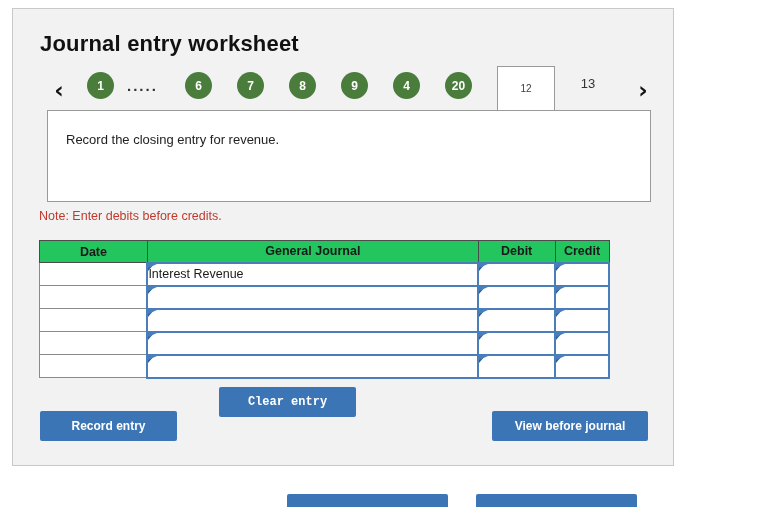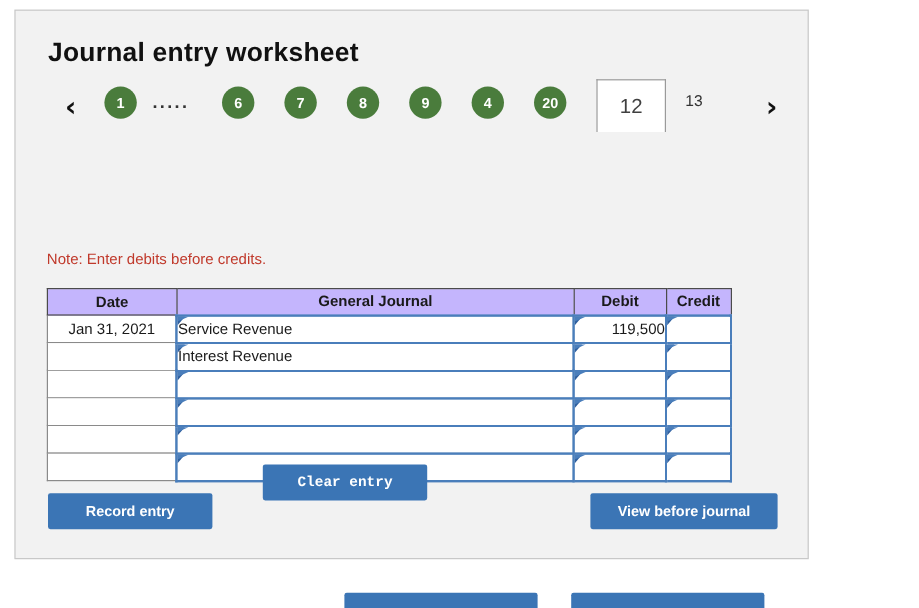--- a/index.html
+++ b/index.html
@@ -66,34 +66,34 @@
     top: 11px;
     color: #333333;
     font-size: 15px;
     font-weight: bold;
     letter-spacing: 2px;
   }
   .pg-plain {
     position: absolute;
     top: 10px;
     width: 34px;
-    text-align: left;
+    text-align: center;
     font-size: 13px;
     color: #333333;
     cursor: pointer;
   }
   .pg-active {
     position: absolute;
     top: 0px;
     width: 58px; height: 44px;
     background: #ffffff;
     border: 1px solid #9a9a9a;
     border-bottom: none;
     display: flex; align-items: center; justify-content: center;
-    font-size: 17px;
+    font-size: 10px;
     color: #404040;
     cursor: pointer;
     z-index: 4;
   }
 
   
   #instruction-box {
     position: absolute;
     left: 34px; top: 101px;
     width: 604px; height: 92px;
@@ -118,21 +118,21 @@
 
   
   #journal-table {
     position: absolute;
     left: 26px; top: 231px;
     width: 571px;
     border-collapse: collapse;
     table-layout: fixed;
   }
   #journal-table th {
-    background: #c4b5fd;
+    background: #22c55e;
     border: 1px solid #4b4b4b;
     font-size: 12.5px;
     font-weight: bold;
     color: #1a1a1a;
     height: 22px;
     padding: 0;
     text-align: center;
   }
   .col-date   { width: 104px; }
   .col-gj     { width: 319px; }
@@ -221,40 +221,37 @@
     <div class="pg-circle" style="left:302px;">9</div>
     <div class="pg-circle" style="left:354px;">4</div>
     <div class="pg-circle" style="left:406px;">20</div>
 
     <div class="pg-active" style="left:458px;">12</div>
     <div class="pg-plain" style="left:532px;">13</div>
 
     <div id="arrow-next" class="pg-arrow">›</div>
   </div>
 
+  <div id="instruction-box">
+    <div id="instruction-text">Record the closing entry for revenue.</div>
+  </div>
 
   <div id="note">Note: Enter debits before credits.</div>
 
   <table id="journal-table">
     <thead>
       <tr>
         <th class="col-date">Date</th>
         <th class="col-gj">General Journal</th>
         <th class="col-debit">Debit</th>
         <th class="col-credit">Credit</th>
       </tr>
     </thead>
     <tbody>
       <tr>
-        <td class="cell-date">Jan 31, 2021</td>
-        <td class="cell-input">Service Revenue</td>
-        <td class="cell-num">119,500</td>
-        <td class="cell-num"></td>
-      </tr>
-      <tr>
         <td class="cell-date"></td>
         <td class="cell-input">Interest Revenue</td>
         <td class="cell-num"></td>
         <td class="cell-num"></td>
       </tr>
       <tr>
         <td class="cell-date"></td>
         <td class="cell-input"></td>
         <td class="cell-num"></td>
         <td class="cell-num"></td>

